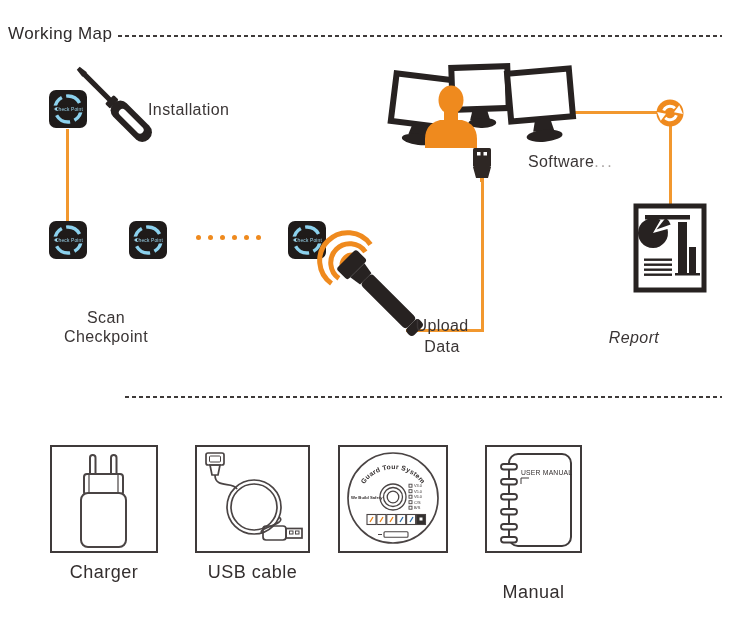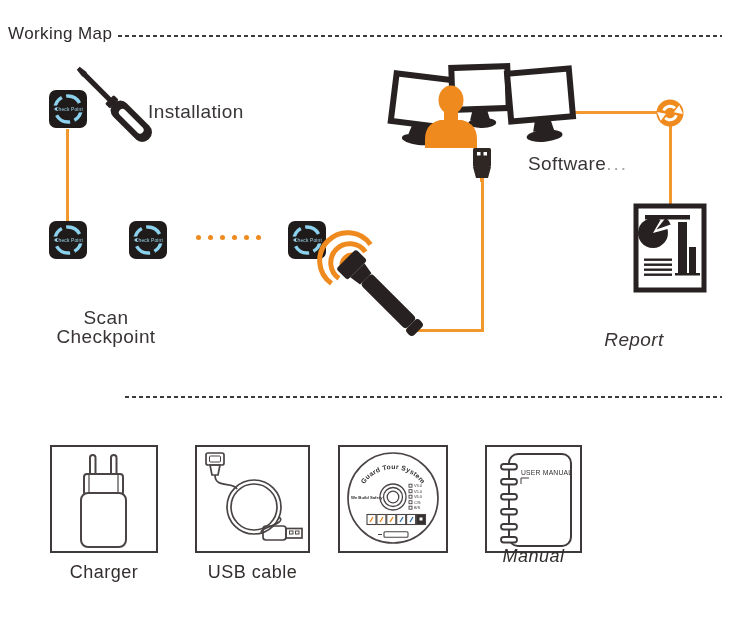--- a/index.html
+++ b/index.html
@@ -11,21 +11,21 @@
     --label:#3A3535;
     --muted:#A8A3A2;
   }
   html,body{margin:0;padding:0;background:#fff;}
   #canvas{
     position:relative;width:750px;height:632px;background:#fff;overflow:hidden;
     font-family:"Liberation Sans",sans-serif;color:var(--label);
   }
   .abs{position:absolute;}
   .heading{font-size:17px;letter-spacing:.4px;color:#2F2B2B;text-align:right;}
-  .lbl{font-size:19px;letter-spacing:.4px;color:var(--label);}
+  .lbl{font-size:16px;letter-spacing:.4px;color:var(--label);}
   .lbl.center{text-align:center;margin-top:32px;}
   .dash{
     height:2px;
     background:repeating-linear-gradient(90deg,#3E3A39 0 4px,transparent 4px 7px);
   }
   .oline{background:var(--orange-line);}
   .dotrow{display:flex;gap:7px;}
   .dotrow i{width:5px;height:5px;border-radius:50%;background:var(--orange);display:block;}
   .accbox{border:2px solid #3F3A3A;background:#fff;box-sizing:border-box;}
   .acclbl{font-size:18px;letter-spacing:.5px;color:#332E2E;text-align:center;}
@@ -110,20 +110,24 @@
         <path d="M -27.6,-50.9 A 28,28 0 1 1 27.6,-50.9"></path>
       </g>
       <g fill="#272221">
         <rect x="-14" y="-58" width="28" height="16" rx="3"></rect>
         <path d="M -10,-42 L 10,-42 L 8,-30 L -8,-30 Z"></path>
         <rect x="-8" y="-30" width="16" height="64" rx="4"></rect>
         <rect x="-9" y="34" width="18" height="10" rx="4"></rect>
       </g>
     </g>
   </svg>
+  <div class="abs lbl center" style="left:398px;top:283px;width:88px;line-height:21px;">
+    <span>Upload</span><br>
+    <span>Data</span>
+  </div>
 
   <svg class="abs" style="left:385px;top:60px;" width="195" height="122" viewBox="0 0 195 122">
     <g transform="rotate(7 40 45)">
       <rect x="8" y="17" width="62" height="48" fill="#fff" stroke="#272221" stroke-width="6"></rect>
       <path d="M30,65 h16 l3,11 h-22 Z" fill="#272221"></path>
       <ellipse cx="38" cy="80" rx="17" ry="5.5" fill="#272221"></ellipse>
     </g>
     <g transform="rotate(-2 95 28)">
       <rect x="67" y="7" width="56" height="42" fill="#fff" stroke="#272221" stroke-width="6"></rect>
       <path d="M87,49 h14 l3,11 h-20 Z" fill="#272221"></path>
@@ -267,15 +271,15 @@
         <rect x="14" y="32" width="16" height="5.5" rx="2.7"></rect>
         <rect x="14" y="47" width="16" height="5.5" rx="2.7"></rect>
         <rect x="14" y="62" width="16" height="5.5" rx="2.7"></rect>
         <rect x="14" y="77" width="16" height="5.5" rx="2.7"></rect>
         <rect x="14" y="90" width="16" height="5.5" rx="2.7"></rect>
       </g>
       <text x="34" y="28" font-size="6.8" fill="#332E2E" letter-spacing=".2">USER MANUAL</text>
       <path d="M34,31 h8 M34,31 v6" stroke="#3F3A3A" stroke-width="1" fill="none"></path>
     </svg>
   </div>
-  <div class="abs acclbl" style="left:485px;top:546px;width:97px;font-style:italic;">Manual</div>
+  <div class="abs acclbl" style="left:485px;top:582px;width:97px;">Manual</div>
 
 </div>
 
 </body></html>

